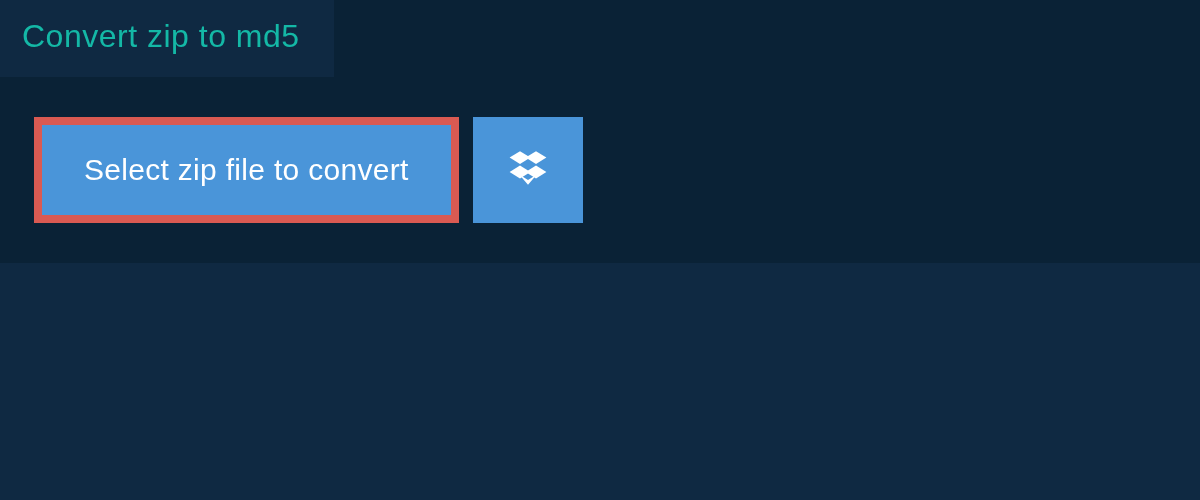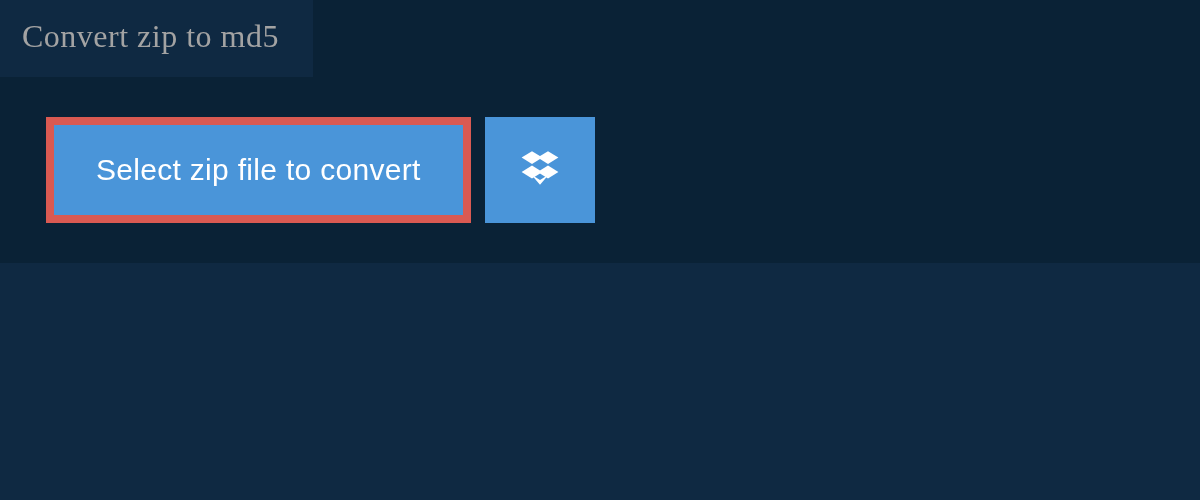--- a/index.html
+++ b/index.html
@@ -17,31 +17,30 @@
     .panel {
       background: #0a2236;
       width: 100%;
       padding-bottom: 40px;
     }
     .tab-bar {
       display: flex;
     }
     .tab {
       background: #0f2942;
-      color: #a3a3a3;
+      color: #14b8a6;
       font-size: 32px;
       font-weight: 300;
       padding: 18px 34px 22px 22px;
       letter-spacing: 0.5px;
-      font-family: Liberation Serif, serif;
     }
     .button-row {
       display: flex;
       gap: 14px;
-      padding: 40px 0 0 46px;
+      padding: 40px 0 0 34px;
     }
     .select-button {
       background: #4a95d9;
       border: 8px solid #da5a52;
       color: #ffffff;
       font-size: 30px;
       font-weight: 300;
       padding: 28px 42px;
       cursor: pointer;
       letter-spacing: 0.3px;

